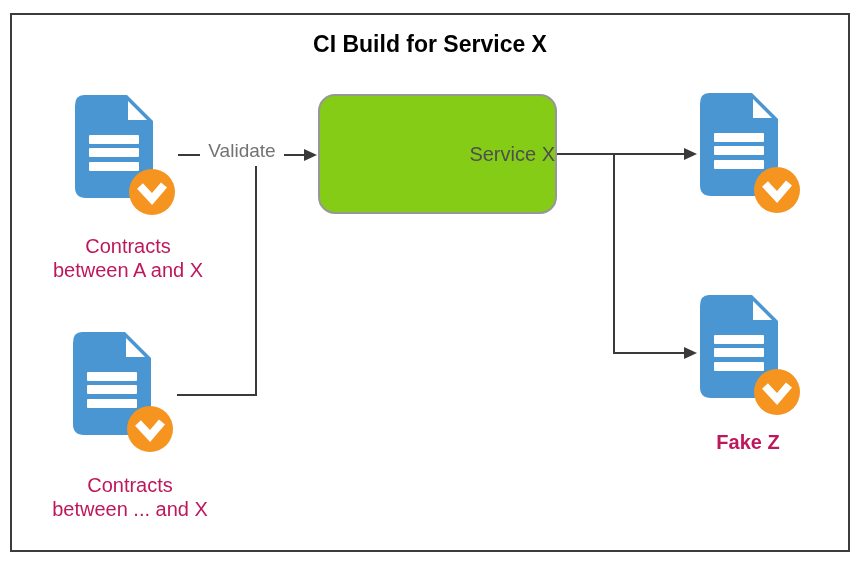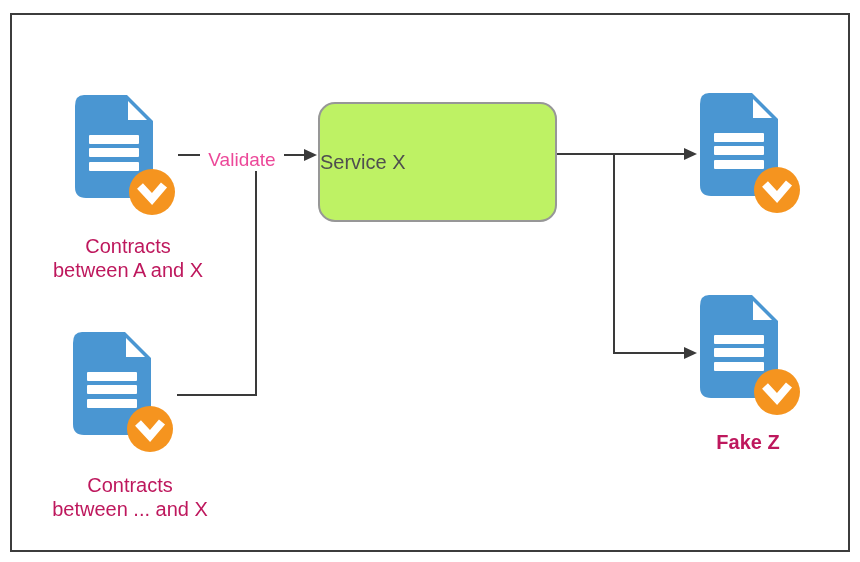--- a/index.html
+++ b/index.html
@@ -29,56 +29,56 @@
     line-height: 24px;
   }
   .overlay {
     position: absolute;
     left: 0; top: 0;
   }
   .service-box {
     position: absolute;
     left: 318px; top: 94px;
     width: 235px; height: 116px;
-    background: #bef264;
+    background: #84cc16;
     border: 2px solid #979797;
     border-radius: 17px;
     display: flex;
     align-items: center;
-    justify-content: flex-start;
+    justify-content: flex-end;
     font-size: 20px;
     color: #4f4f4f;
-    margin-top: 8px;
   }
   .node-label {
     position: absolute;
     text-align: center;
     font-size: 20px;
     line-height: 24px;
     color: #be185d;
     white-space: pre-line;
   }
   .edge-label {
     position: absolute;
-    left: 200px; top: 149px;
+    left: 200px; top: 140px;
     width: 84px;
     text-align: center;
     font-size: 19px;
     line-height: 22px;
-    color: #ec4899;
+    color: #737373;
     background: #ffffff;
   }
 </style>
 </head>
 <body>
 
 <div class="canvas">
 
   <div class="frame"></div>
 
+  <div class="title">CI Build for Service X</div>
 
   <svg class="overlay" width="860" height="562" viewBox="0 0 860 562" xmlns="http://www.w3.org/2000/svg" xmlns:xlink="http://www.w3.org/1999/xlink">
     <defs>
       <g id="doc-check-icon">
         <path d="M11 2 H54 L80 28 V94 Q80 105 69 105 H13 Q2 105 2 94 V13 Q2 2 11 2 Z" fill="#4A96D2"></path>
         <polygon points="55,8 74,27 55,27" fill="#ffffff"></polygon>
         <rect x="16" y="42" width="50" height="9" rx="1" fill="#ffffff"></rect>
         <rect x="16" y="55" width="50" height="9" rx="1" fill="#ffffff"></rect>
         <rect x="16" y="69" width="50" height="9" rx="1" fill="#ffffff"></rect>
         <circle cx="79" cy="99" r="23" fill="#F5941F"></circle>

